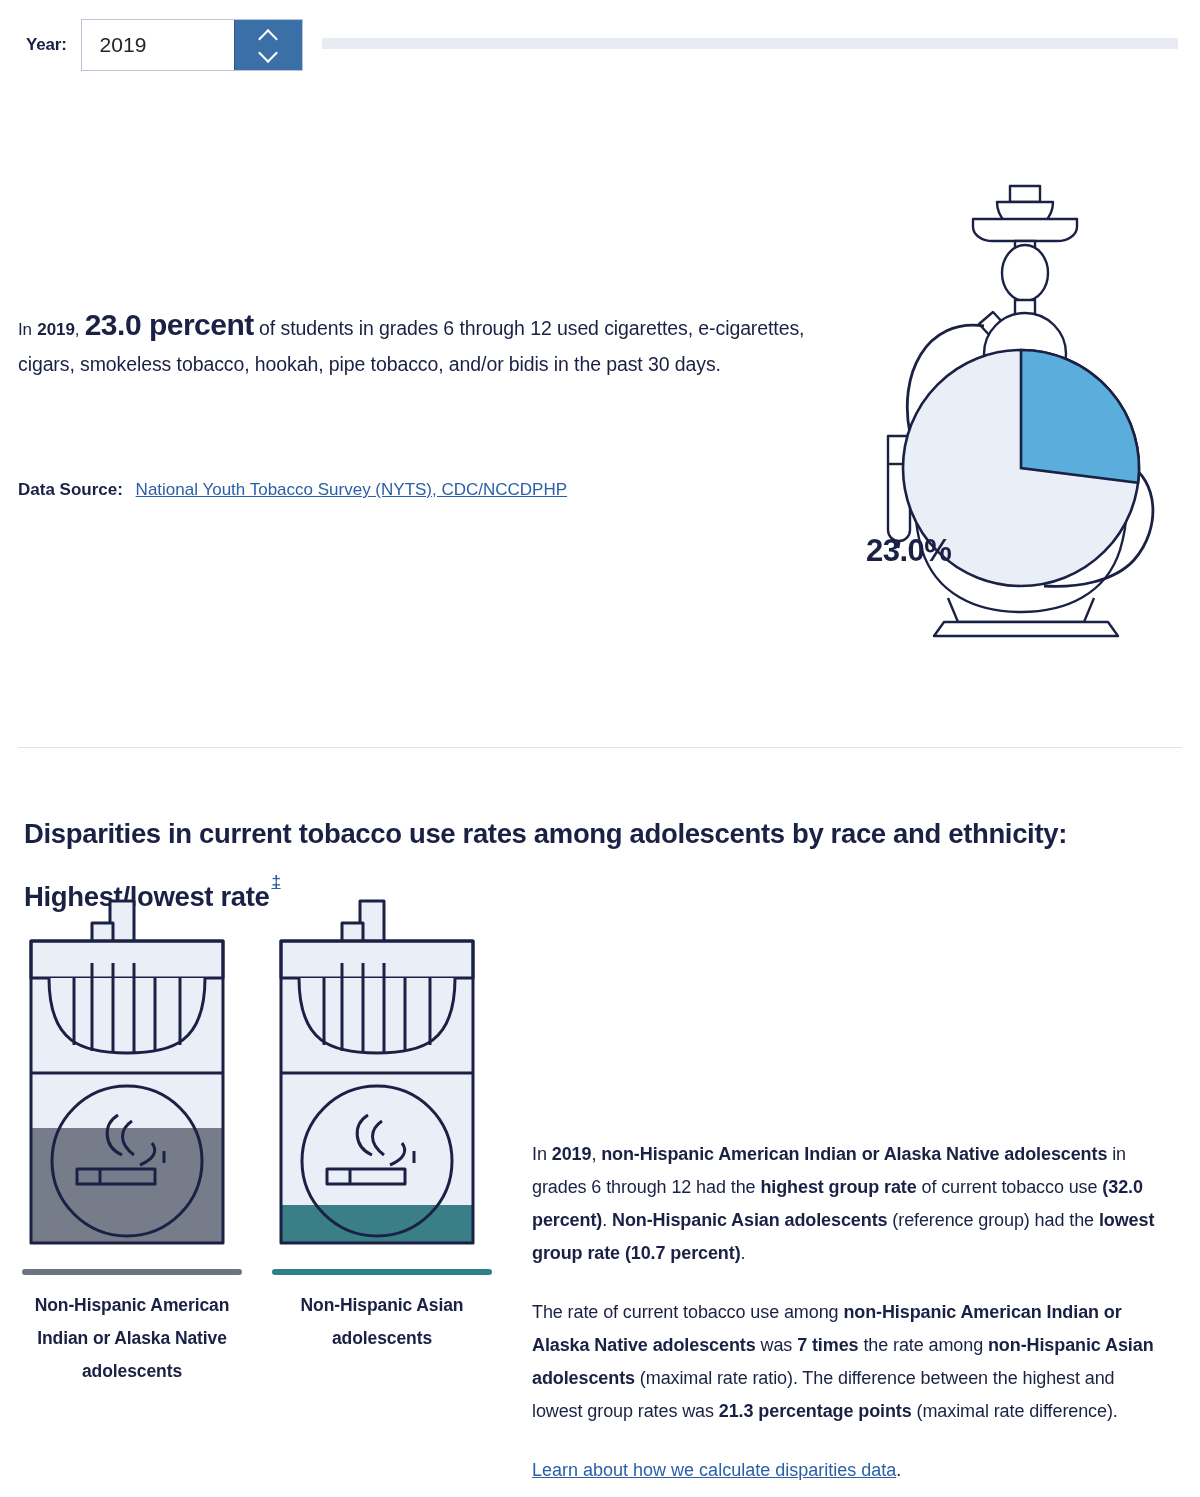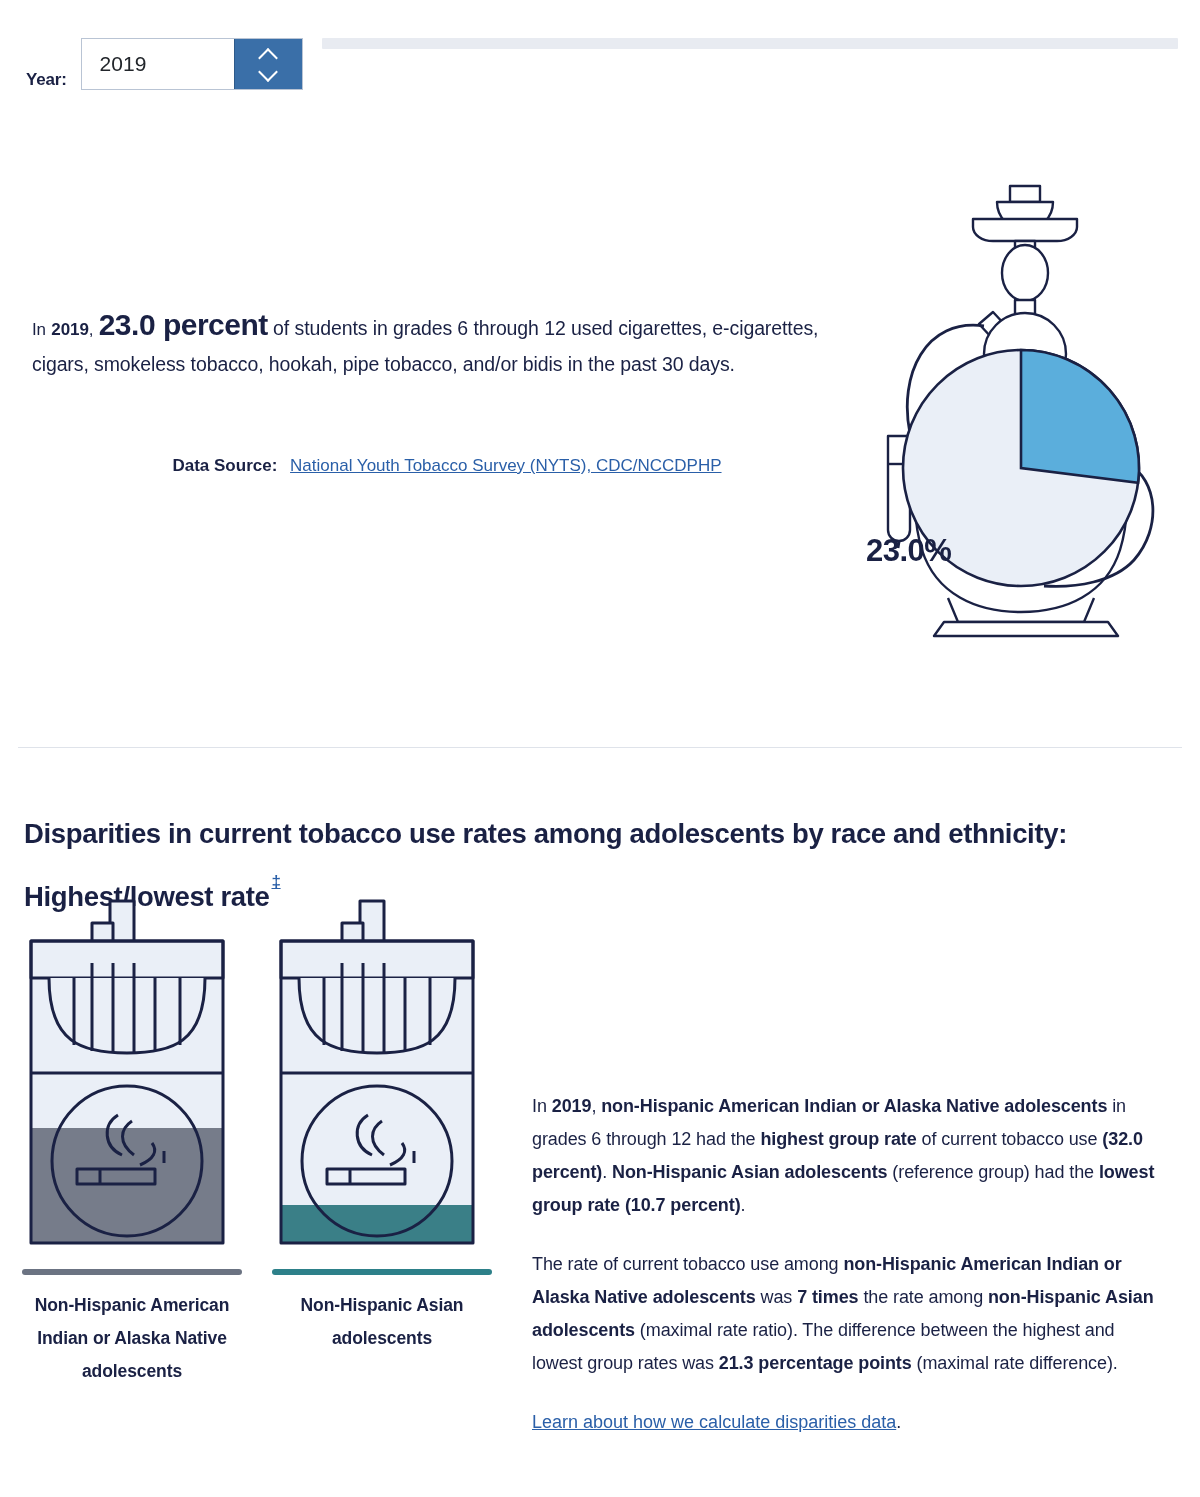--- a/index.html
+++ b/index.html
@@ -16,21 +16,21 @@
     overflow: hidden;
     color: #1a2144;
   }
 
   
   .year-row {
     position: absolute;
     top: 0; left: 0;
     width: 985px; height: 90px;
     display: flex;
-    align-items: flex-end;
+    align-items: center;
   }
   .year-label {
     margin-left: 26px;
     font-size: 17px;
     font-weight: bold;
     color: #1a2144;
     letter-spacing: -0.2px;
   }
   .year-input-wrap {
     margin-left: 14px;
@@ -86,42 +86,41 @@
     top: 38px;
     width: 856px;
     height: 11px;
     background: #e8ebf1;
     border-radius: 1px;
   }
 
   
   .hero-text {
     position: absolute;
-    left: 32px;
+    left: 18px;
     top: 308px;
     width: 830px;
   }
   .hero-sentence {
     font-size: 19.5px;
     line-height: 34px;
     color: #1a2144;
     letter-spacing: -0.1px;
   }
   .hero-sentence .in-word { font-size: 17px; }
   .hero-sentence .yr { font-weight: bold; font-size: 17px; }
   .hero-sentence .big-pct {
     font-size: 30px;
     font-weight: bold;
     letter-spacing: -0.5px;
   }
   .data-source {
-    margin-top: 72px;
+    margin-top: 96px;
     font-size: 17px;
     line-height: 26px;
-    text-align: center;
   }
   .data-source .ds-label { font-weight: bold; color: #1a2144; }
   .data-source a {
     color: #2a5fa8;
     text-decoration: underline;
     margin-left: 8px;
   }
 
   
   .hookah-wrap {
@@ -209,21 +208,21 @@
     line-height: 33px;
     color: #1a2144;
     margin-top: 14px;
     letter-spacing: -0.1px;
   }
 
   
   .disparity-copy {
     position: absolute;
     left: 532px;
-    top: 1090px;
+    top: 1138px;
     width: 628px;
   }
   .disparity-copy p {
     margin: 0 0 26px 0;
     font-size: 18px;
     line-height: 33px;
     color: #1a2144;
     letter-spacing: -0.1px;
   }
   .disparity-copy p b { font-weight: bold; }

